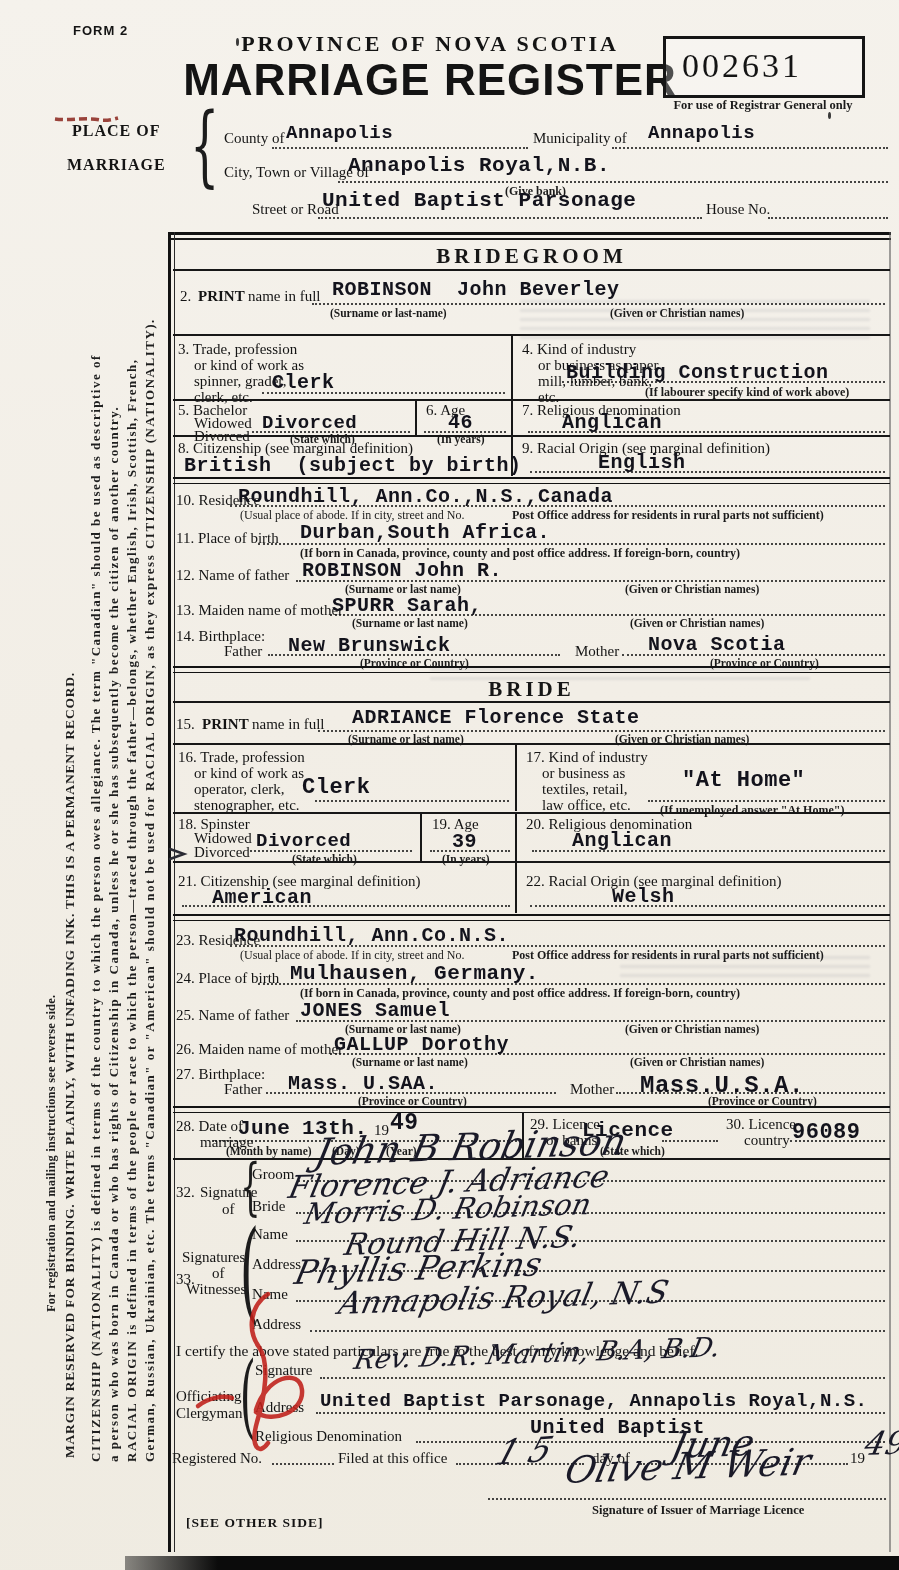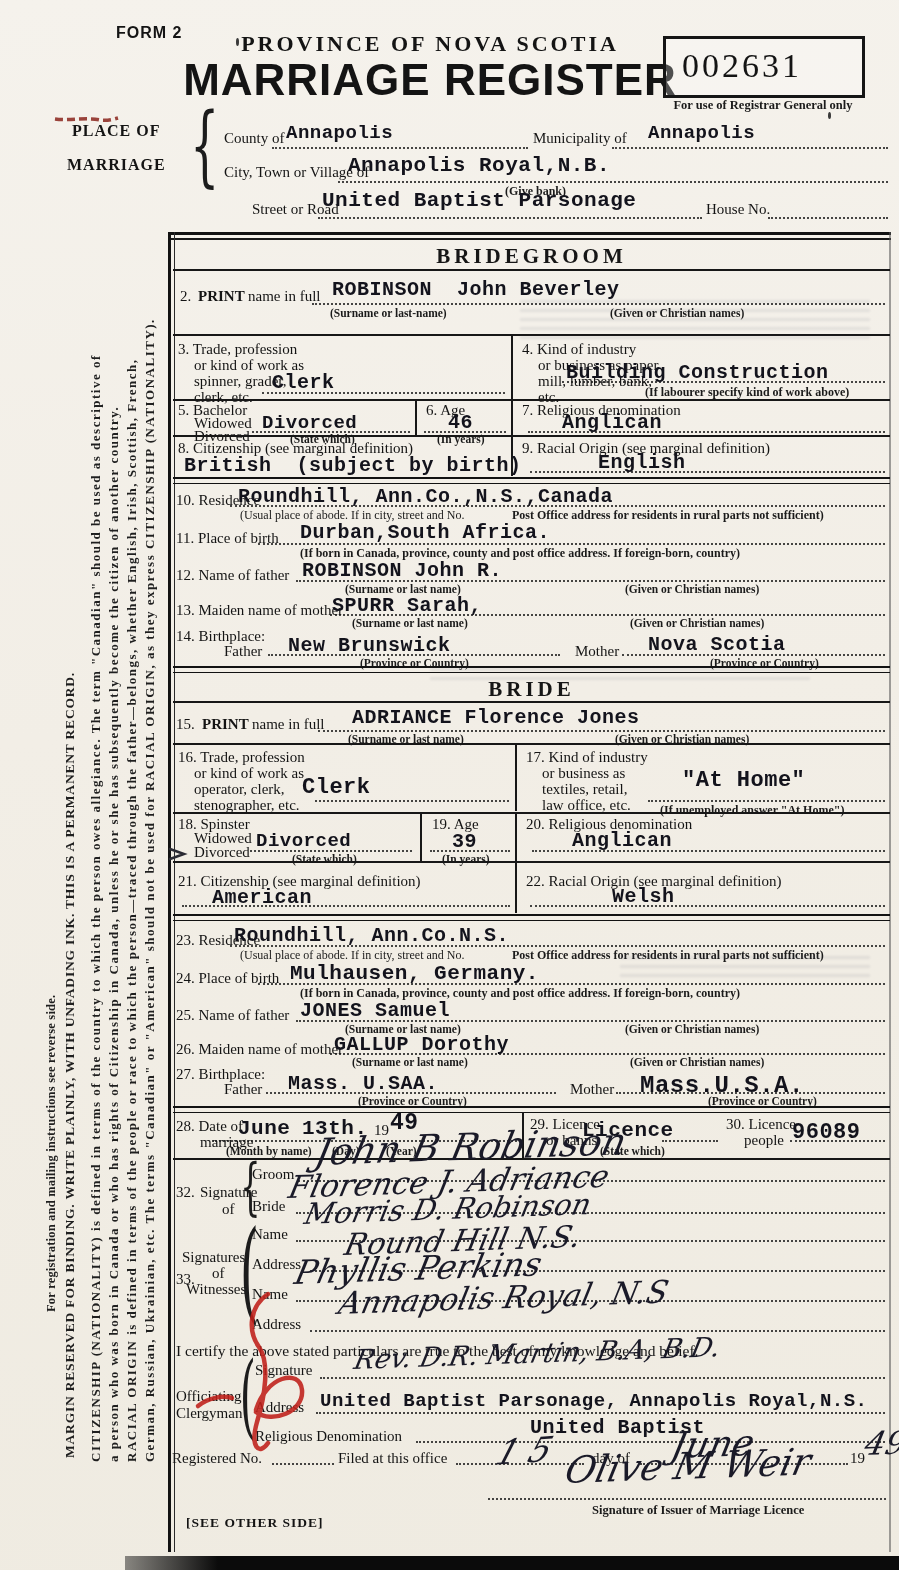--- a/index.html
+++ b/index.html
@@ -38,21 +38,21 @@
   
   .bleed{position:absolute;opacity:.10;filter:blur(1.2px);
          background:repeating-linear-gradient(180deg,#55586e 0 3px,transparent 3px 9px);}
   .speck{position:absolute;background:#3a3a3a;border-radius:50%;}
 </style>
 </head>
 <body>
 
 <div class="page">
 
-  <div class="l lb" style="left:73px;top:24px;font-family:'Liberation Sans',sans-serif;font-size:16px;letter-spacing:1px;margin-left:43px;">FORM 2</div>
+  <div class="l lb" style="left:73px;top:24px;font-family:'Liberation Sans',sans-serif;font-size:13px;letter-spacing:1px;">FORM 2</div>
   <div class="l lb" style="left:0;top:32px;width:860px;text-align:center;font-size:22px;letter-spacing:3px;">PROVINCE OF NOVA SCOTIA</div>
   <div class="l lb" style="left:0;top:56px;width:860px;text-align:center;font-family:'Liberation Sans','DejaVu Sans',sans-serif;font-size:44px;letter-spacing:1px;">MARRIAGE REGISTER</div>
   <div class="abs" style="left:663px;top:36px;width:196px;height:56px;border:3px solid #151515;background:rgba(255,255,255,.25);">
     <div class="l" style="position:absolute;left:16px;top:8px;font-size:34px;letter-spacing:3px;">002631</div>
   </div>
   <div class="n" style="left:663px;top:99px;width:200px;text-align:center;font-size:12.5px;">For use of Registrar General only</div>
 
   <div class="l lb" style="left:72px;top:122px;font-size:16px;letter-spacing:1px;">PLACE OF</div>
   <div class="l lb" style="left:67px;top:156px;font-size:16px;letter-spacing:1px;">MARRIAGE</div>
   <div class="brace" style="left:178px;top:104px;font-size:84px;transform:scale(.55,1.05);">{</div>
@@ -169,21 +169,21 @@
   <div class="n" style="left:710px;top:658px;">(Province or Country)</div>
   <div class="hv" style="left:173px;top:666px;width:717px;"></div>
 
   <div class="sec" style="left:173px;top:677px;width:717px;text-align:center;">BRIDE</div>
   <div class="hl1" style="left:173px;top:701px;width:717px;"></div>
 
   <div class="l" style="left:176px;top:716px;">15.</div>
   <div class="l lb" style="left:202px;top:716px;">PRINT</div>
   <div class="l" style="left:252px;top:716px;">name in full</div>
   <div class="dl" style="left:318px;top:730px;width:567px;"></div>
-  <div class="t" style="left:352px;top:708px;font-size:20px;">ADRIANCE Florence Jones</div>
+  <div class="t" style="left:352px;top:708px;font-size:20px;">ADRIANCE Florence State</div>
   <div class="n" style="left:348px;top:734px;">(Surname or last name)</div>
   <div class="n" style="left:615px;top:734px;">(Given or Christian names)</div>
   <div class="hl" style="left:173px;top:743px;width:717px;"></div>
 
   <div class="vl" style="left:515px;top:743px;height:68px;"></div>
   <div class="l" style="left:178px;top:749px;">16. Trade,  profession</div>
   <div class="l" style="left:194px;top:765px;">or kind of work as</div>
   <div class="l" style="left:194px;top:781px;">operator,   clerk,</div>
   <div class="l" style="left:194px;top:797px;">stenographer, etc.</div>
   <div class="dl" style="left:315px;top:800px;width:194px;"></div>
@@ -270,21 +270,21 @@
   <div class="n" style="left:332px;top:1146px;">(Day)</div>
   <div class="n" style="left:386px;top:1146px;">(Year)</div>
 
   <div class="l" style="left:530px;top:1116px;">29. Licence</div>
   <div class="l" style="left:546px;top:1132px;">or banns</div>
   <div class="t" style="left:582px;top:1120px;font-size:21px;">Licence</div>
   <div class="dl" style="left:662px;top:1140px;width:56px;"></div>
   <div class="n" style="left:600px;top:1146px;">(State which)</div>
 
   <div class="l" style="left:726px;top:1116px;">30. Licence</div>
-  <div class="l" style="left:744px;top:1132px;">people</div>
+  <div class="l" style="left:744px;top:1132px;">country</div>
   <div class="t" style="left:792px;top:1122px;font-size:22px;">96089</div>
   <div class="dl" style="left:790px;top:1140px;width:95px;"></div>
   <div class="hl" style="left:173px;top:1158px;width:717px;"></div>
 
   <div class="l" style="left:176px;top:1184px;">32.</div>
   <div class="l" style="left:200px;top:1184px;">Signature</div>
   <div class="l" style="left:222px;top:1201px;">of</div>
   <div class="brace" style="left:232px;top:1158px;font-size:58px;transform:scale(.55,1.05);">{</div>
   <div class="l" style="left:252px;top:1166px;">Groom</div>
   <div class="dl" style="left:298px;top:1180px;width:587px;"></div>

